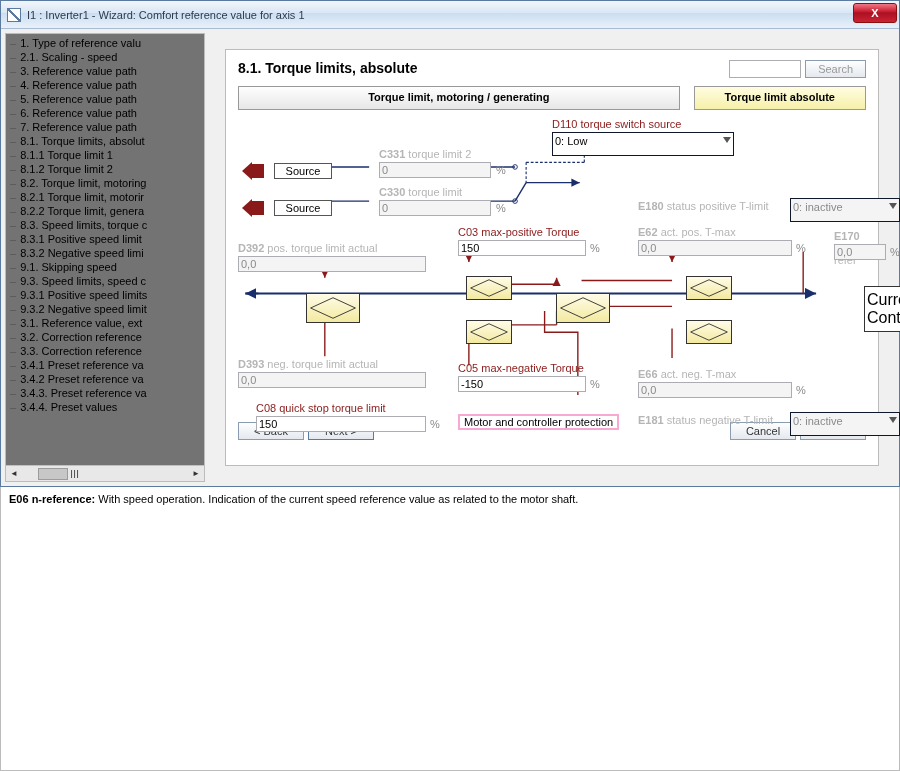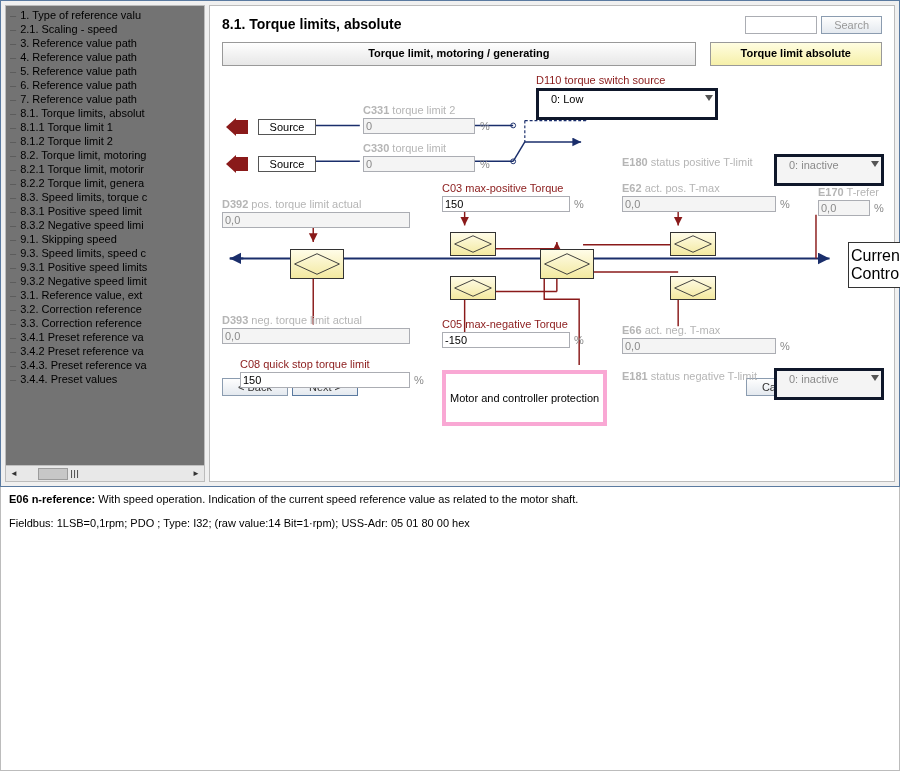--- a/index.html
+++ b/index.html
@@ -105,21 +105,21 @@
     text-align: center; color: #333;
     cursor: pointer;
     font-size: 8px;
     line-height: 14px;
   }
   .hscroll .spacer { flex: 1; }
   .main {
     flex: 1;
     background: #fff;
     border: 1px solid #bcbcbc;
-    margin: 4px;
+    margin: 20px;
     padding: 10px 12px 8px 12px;
     position: relative;
   }
   .head {
     display: flex;
     justify-content: space-between;
     align-items: flex-start;
   }
   .head h1 {
     font-size: 14px;
@@ -179,25 +179,25 @@
     height: 16px;
     border: 1px solid #abadb3;
     background: #fff;
     font-size: 11px;
     padding: 0 2px;
     line-height: 14px;
   }
   .fld.dim { background: #f4f4f4; color: #8a8a8a; }
   .combo {
     position: absolute;
-    height: 32px;
-    border: 3px solid #0f172a;
+    height: 24px;
+    border: 1px solid #0f172a;
     background: #fff;
     font-size: 11px;
-    padding: 0 18px 0 12px;
+    padding: 0 18px 0 2px;
     line-height: 16px;
   }
   .combo::after {
     content: "";
     position: absolute;
     right: 2px; top: 4px;
     width: 0; height: 0;
     border-left: 4px solid transparent;
     border-right: 4px solid transparent;
     border-top: 6px solid #555;
@@ -238,23 +238,23 @@
   .outbox {
     position: absolute;
     border: 1px solid #333;
     background: #fff;
     text-align: right;
     font-size: 16px;
     padding: 4px 2px;
   }
   .motorbox {
     position: absolute;
-    border: 4px solid #f9a8d4;
-    background: #fff;
-    padding: 18px 4px;
+    border: 2px solid #f9a8d4;
+    background: #fff;
+    padding: 0 4px;
     cursor: pointer;
     text-align: right;
   }
   .footer {
     display: flex;
     gap: 4px;
     margin-top: 4px;
   }
   .footer .spacer { flex: 1; }
   .btn.wide { width: 66px; text-align: center; padding: 2px 0; }
@@ -271,20 +271,25 @@
     overflow: auto;
   }
   .statusbar .st1 { margin-bottom: 12px; }
   .statusbar b { font-weight: bold; }
 </style>
 </head>
 <body>
 
 <div class="window">
 
+  <div class="titlebar">
+    <div class="icon"></div>
+    <span class="title">I1 : Inverter1 - Wizard: Comfort reference value for axis 1</span>
+    <div class="close-btn">X</div>
+  </div>
 
   <div class="body">
 
     <div class="sidebar">
       <div class="tree" id="tree">
           <div class="tree-item">1. Type of reference valu</div>
           <div class="tree-item">2.1. Scaling - speed</div>
           <div class="tree-item">3. Reference value path</div>
           <div class="tree-item">4. Reference value path</div>
           <div class="tree-item">5. Reference value path</div>
@@ -519,14 +524,13 @@
 
     </div>
 
   </div>
 </div>
 
 <div class="statusbar">
   <div class="st1">
     <b>E06  n-reference:</b><span> With speed operation. Indication of the current speed reference value as related to the motor shaft.</span>
   </div>
-  <div>Fieldbus: 1LSB=0,1rpm; PDO ; Type: I32; (raw value:14 Bit=1·rpm); USS-Adr: 05 01 80 00 hex</div>
 </div>
 
 </body></html>

